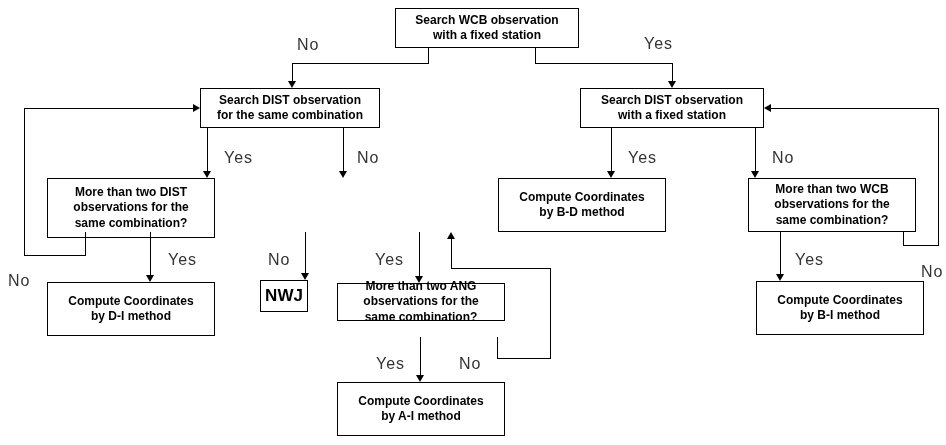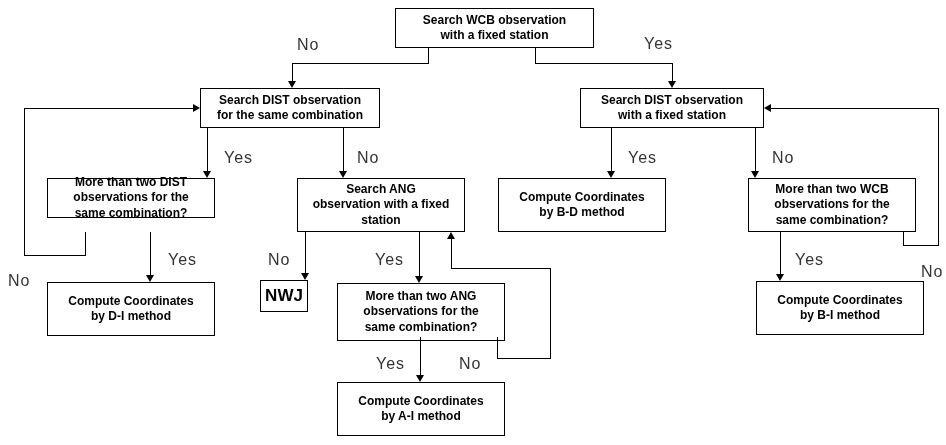--- a/index.html
+++ b/index.html
@@ -16,41 +16,38 @@
   .ar-u{border-left:4px solid transparent;border-right:4px solid transparent;border-bottom:7px solid #000;}
   .ar-r{border-top:4px solid transparent;border-bottom:4px solid transparent;border-left:7px solid #000;}
   .ar-l{border-top:4px solid transparent;border-bottom:4px solid transparent;border-right:7px solid #000;}
   .lbl{position:absolute;font-size:16px;color:#333;letter-spacing:1px;}
 </style>
 </head>
 <body>
 
 <div class="canvas">
 
-  <div class="node" style="left:395px;top:8px;width:199px;height:40px;">Search WCB observation
+  <div class="node" style="left:395px;top:8px;width:184px;height:40px;">Search WCB observation
 with a fixed station</div>
   <div class="node" style="left:200px;top:88px;width:180px;height:40px;">Search DIST observation
 for the same combination</div>
   <div class="node" style="left:580px;top:88px;width:184px;height:40px;">Search DIST observation
 with a fixed station</div>
-  <div class="node" style="left:47px;top:178px;width:168px;height:40px;">More than two DIST
+  <div class="node" style="left:47px;top:178px;width:168px;height:60px;">More than two DIST
 observations for the
 same combination?</div>
-  <div class="node" style="left:297px;top:178px;width:168px;height:54px;">Search ANG
-observation with a fixed
-station</div>
   <div class="node" style="left:498px;top:178px;width:168px;height:54px;">Compute Coordinates
 by B-D method</div>
   <div class="node" style="left:748px;top:178px;width:168px;height:54px;">More than two WCB
 observations for the
 same combination?</div>
   <div class="node" style="left:47px;top:282px;width:168px;height:54px;">Compute Coordinates
 by D-I method</div>
   <div class="node" style="left:260px;top:280px;width:48px;height:32px;font-size:17px;">NWJ</div>
-  <div class="node" style="left:337px;top:283px;width:168px;height:58px;">More than two ANG
+  <div class="node" style="left:337px;top:283px;width:168px;height:38px;">More than two ANG
 observations for the
 same combination?</div>
   <div class="node" style="left:756px;top:281px;width:168px;height:54px;">Compute Coordinates
 by B-I method</div>
   <div class="node" style="left:337px;top:382px;width:168px;height:54px;">Compute Coordinates
 by A-I method</div>
 
   <div>
     <div class="vline" style="left:428px;top:48px;height:16px;"></div>
     <div class="hline" style="left:292px;top:63px;width:137px;"></div>

